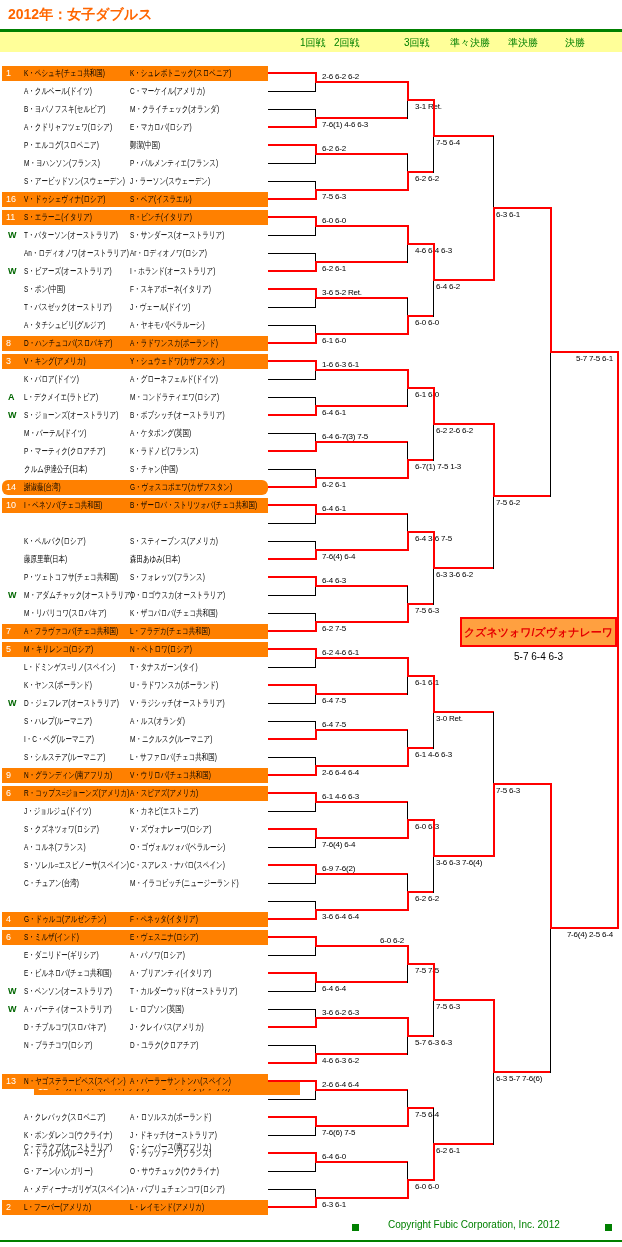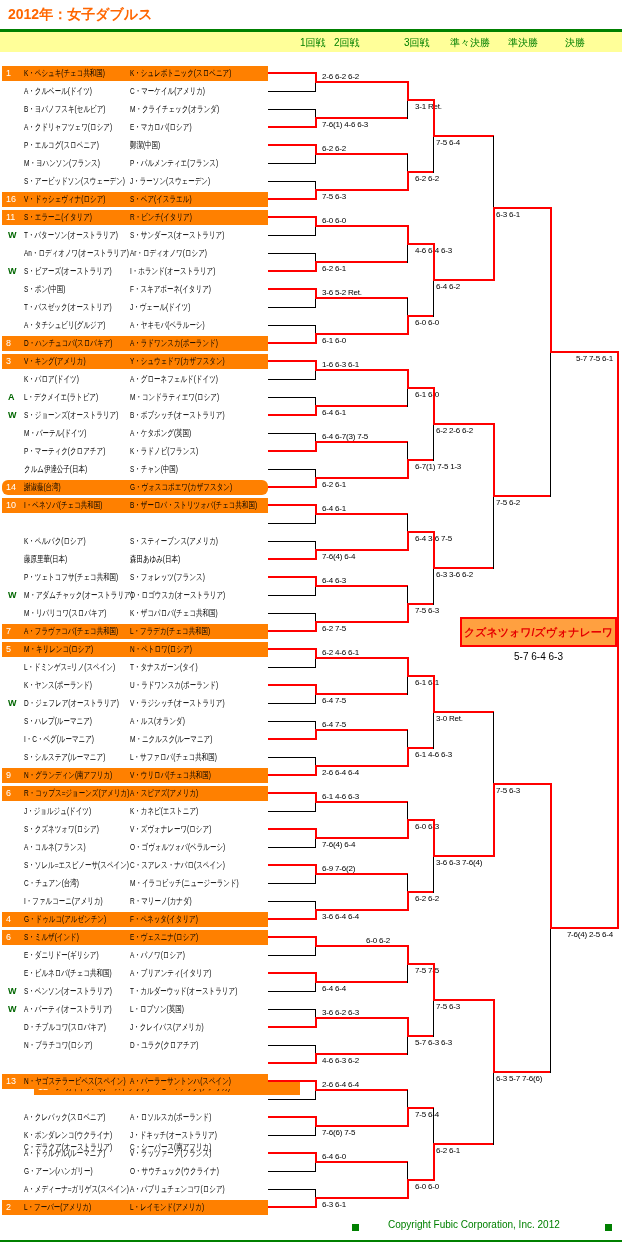--- a/index.html
+++ b/index.html
@@ -231,24 +231,20 @@
         <span class="p1">S・ソレル=エスピノーサ(スペイン)</span>
         <span class="p2">C・スアレス・ナバロ(スペイン)</span>
       </div>
       <div class="row" style="top: 840px;">
         <span class="p1">A・コルネ(フランス)</span>
         <span class="p2">O・ゴヴォルツォバ(ベラルーシ)</span>
       </div>
       <div class="row" style="top: 876px;">
         <span class="p1">C・チュアン(台湾)</span>
         <span class="p2">M・イラコビッチ(ニュージーランド)</span>
-      </div>
-      <div class="row" style="top: 894px;">
-        <span class="p1">I・ファルコーニ(アメリカ)</span>
-        <span class="p2">R・マリーノ(カナダ)</span>
       </div>
       <div class="row seeded" style="top: 912px;">
         <span class="sd">4</span>
         <span class="p1">G・ドゥルコ(アルゼンチン)</span>
         <span class="p2">F・ペネッタ(イタリア)</span>
       </div>
       <div class="row seeded" style="top: 930px;">
         <span class="sd">6</span>
         <span class="p1">S・ミルザ(インド)</span>
         <span class="p2">E・ヴェスニナ(ロシア)</span>
@@ -474,21 +470,21 @@
       <div class="ln" style="left: 315px; top: 864px; width: 2px; height: 11px; background: rgb(255, 0, 0);"></div>
       <div class="ln" style="left: 315px; top: 873px; width: 93px; height: 2px; background: rgb(255, 0, 0);"></div>
       <span class="sc" style="left: 322px; top: 864px;">6-9 7-6(2)</span>
       <div class="ln" style="left: 315px; top: 901px; width: 1px; height: 19px; background: rgb(0, 0, 0);"></div>
       <div class="ln" style="left: 315px; top: 909px; width: 2px; height: 11px; background: rgb(255, 0, 0);"></div>
       <div class="ln" style="left: 315px; top: 909px; width: 93px; height: 2px; background: rgb(255, 0, 0);"></div>
       <span class="sc" style="left: 322px; top: 912px;">3-6 6-4 6-4</span>
       <div class="ln" style="left: 315px; top: 937px; width: 1px; height: 19px; background: rgb(0, 0, 0);"></div>
       <div class="ln" style="left: 315px; top: 936px; width: 2px; height: 11px; background: rgb(255, 0, 0);"></div>
       <div class="ln" style="left: 315px; top: 945px; width: 93px; height: 2px; background: rgb(255, 0, 0);"></div>
-      <span class="sc" style="left: 322px; top: 936px; padding-left: 44px;">6-0 6-2</span>
+      <span class="sc" style="left: 336px; top: 936px; padding-left: 44px;">6-0 6-2</span>
       <div class="ln" style="left: 315px; top: 973px; width: 1px; height: 19px; background: rgb(0, 0, 0);"></div>
       <div class="ln" style="left: 315px; top: 972px; width: 2px; height: 11px; background: rgb(255, 0, 0);"></div>
       <div class="ln" style="left: 315px; top: 981px; width: 93px; height: 2px; background: rgb(255, 0, 0);"></div>
       <span class="sc" style="left: 322px; top: 984px;">6-4 6-4</span>
       <div class="ln" style="left: 315px; top: 1009px; width: 1px; height: 19px; background: rgb(0, 0, 0);"></div>
       <div class="ln" style="left: 315px; top: 1017px; width: 2px; height: 11px; background: rgb(255, 0, 0);"></div>
       <div class="ln" style="left: 315px; top: 1017px; width: 93px; height: 2px; background: rgb(255, 0, 0);"></div>
       <span class="sc" style="left: 322px; top: 1008px;">3-6 6-2 6-3</span>
       <div class="ln" style="left: 315px; top: 1045px; width: 1px; height: 19px; background: rgb(0, 0, 0);"></div>
       <div class="ln" style="left: 315px; top: 1053px; width: 2px; height: 11px; background: rgb(255, 0, 0);"></div>

